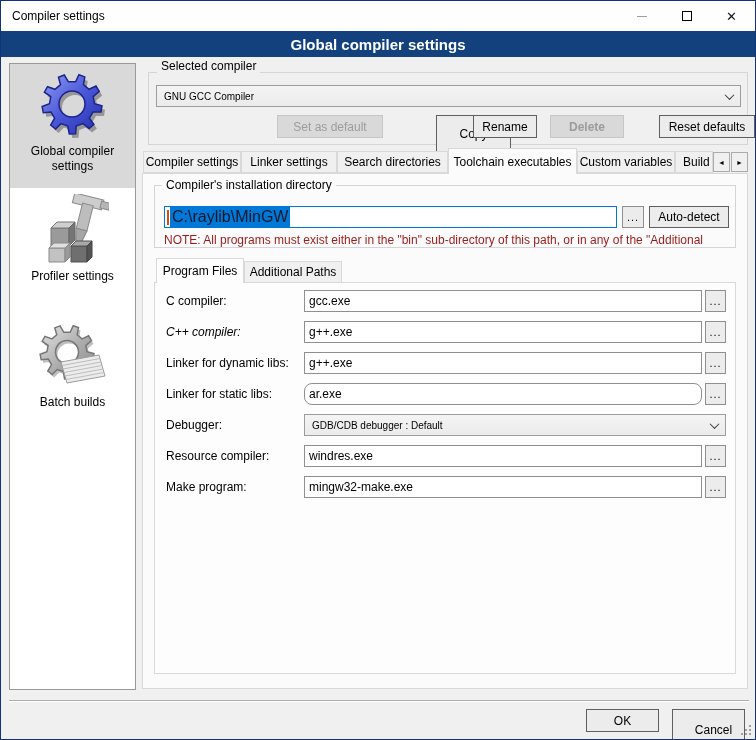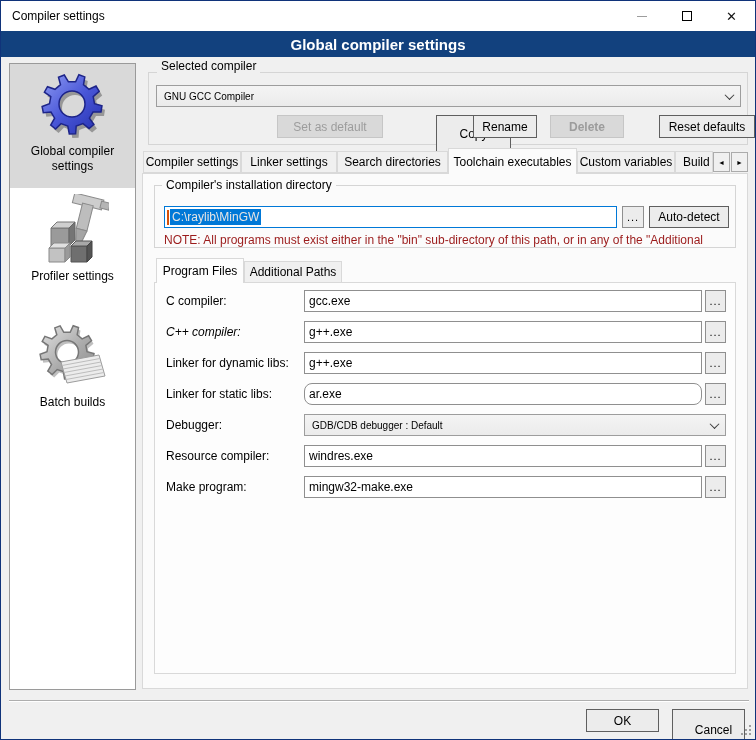--- a/index.html
+++ b/index.html
@@ -58,21 +58,21 @@
   .subtab{ position:absolute; height:22px; top:260px; display:flex; align-items:center; justify-content:center;
            font-size:12px; background:#f0f0f0; border:1px solid #d9d9d9; z-index:3; cursor:default; }
   .subtab.active{ top:257px; height:25px; background:#fdfdfd; border-bottom:none; z-index:5; }
   .innerpanel{ position:absolute; left:153px; top:281px; width:582px; height:392px; background:#fdfdfd;
                border:1px solid #d9d9d9; z-index:4; }
 
   
   .pathbox{ position:absolute; left:163px; top:205px; width:453px; height:22px; background:#fff;
             border:1px solid #0078d7; display:flex; align-items:center; padding-left:2px; z-index:6; }
   .sel-caret{ width:2px; height:15px; background:#d4500a; margin-right:1px; }
-  .sel-text{ background:#0078d7; color:#e5e5e5; font-size:12px; padding:1px 2px; white-space:nowrap; }
+  .sel-text{ background:#0078d7; color:#0f172a; font-size:16px; padding:1px 2px; white-space:nowrap; }
 
   .note{ position:absolute; left:163px; top:232px; width:573px; font-size:12px; color:#9b1b1b;
          white-space:nowrap; overflow:hidden; z-index:6; }
 
   
   .frm-label{ position:absolute; left:165px; font-size:12px; color:#000; z-index:6; }
   .frm-input{ position:absolute; left:303px; width:398px; height:22px; background:#fff; border:1px solid #8f8f8f;
               font-size:12px; padding:0 4px; color:#000; z-index:6; }
   .z6{ z-index:6; }
 

